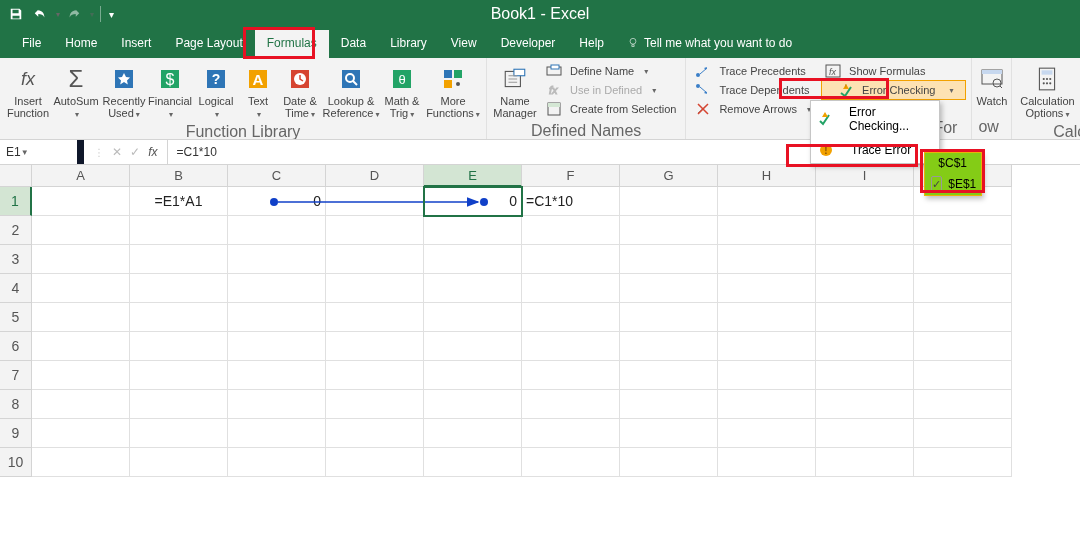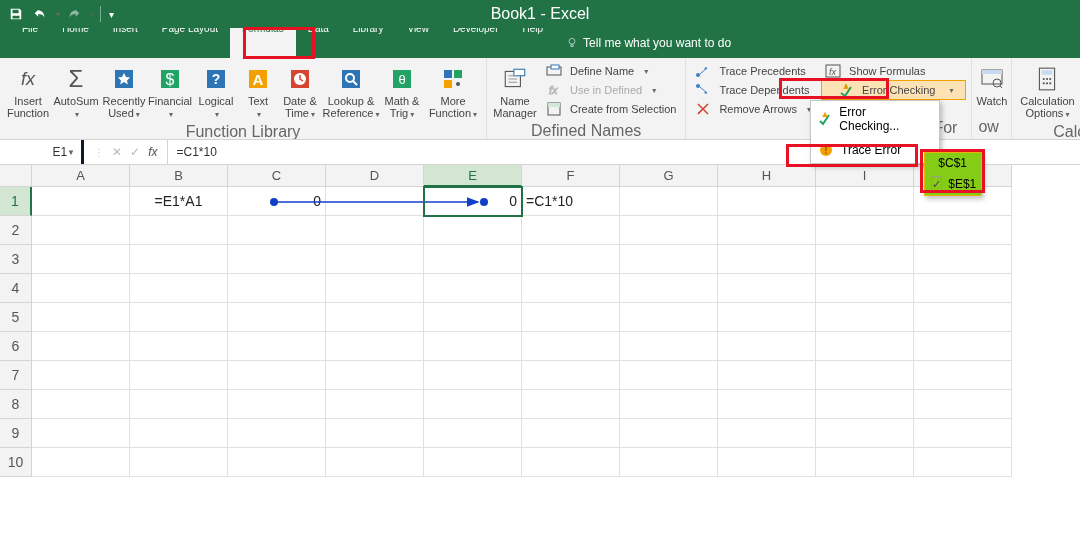--- a/index.html
+++ b/index.html
@@ -8,21 +8,21 @@
   
   .titlebar { background: #217346; height: 28px; display: flex; align-items: center; color: #fff; padding: 0 6px; position: relative; }
   .qat { display: flex; align-items: center; gap: 4px; }
   .qat .qicon { width: 20px; height: 20px; display:flex; align-items:center; justify-content:center; border-radius:2px; }
   .qat .qicon svg { fill: #fff; }
   .qat .sep { width: 1px; height: 16px; background: rgba(255,255,255,.4); margin: 0 2px;}
   .title { position:absolute; left:50%; transform:translateX(-50%); font-size:16px; }
 
   
   .tabs { background:#217346; height:30px; display:flex; align-items:flex-end; padding-left: 10px; }
-  .tab { color:#fff; padding: 6px 12px 24px; font-size:10px; cursor:pointer; }
+  .tab { color:#fff; padding: 6px 12px 8px; font-size:12px; cursor:pointer; }
   .tab.active { background:#f3f3f3; color:#217346; }
   .tellme-wrap { display:flex; align-items:center; gap:4px; padding:6px 10px 8px; }
   .tellme-wrap svg { width:14px; height:14px; stroke:#fff; fill:none; }
   .tellme { color:#fff; font-size:12px; }
 
   
   .ribbon { background:#f3f3f3; border-bottom:1px solid #d4d4d4; height:82px; display:flex; overflow:hidden; }
   .group { border-right:1px solid #e1e1e1; padding: 2px 6px 0; display:flex; flex-direction:column; justify-content:space-between; }
   .group-body { display:flex; align-items:flex-start; gap:2px; padding-top:2px; }
   .group-label { font-size:16px; color:#666; text-align:center; padding:1px 0 3px; }
@@ -32,21 +32,21 @@
   .big-btn .lbl { font-size:11px; color:#444; text-align:center; line-height:1.1; margin-top:1px; white-space:pre; }
   .drop { font-size:8px; color:#666; margin-left:2px;}
   .stack { display:flex; flex-direction:column; gap:1px; }
   .srow { display:flex; align-items:center; gap:8px; padding:1px 3px; cursor:pointer; font-size:11px; color:#444; white-space:nowrap;}
   .srow .sic { width:16px; height:16px; display:flex; align-items:center; justify-content:center;}
   .srow.disabled { color:#aaa; }
   .srow.disabled .sic svg * { stroke:#bbb; fill:#ddd; }
 
   
   .fbar { height:25px; border-bottom:1px solid #d4d4d4; display:flex; align-items:center; font-size:12px; color:#333;}
-  .namebox { width:84px; border-right:3px solid #0f172a; height:100%; display:flex; align-items:center; padding:0 6px; justify-content:flex-end;}
+  .namebox { width:84px; border-right:7px solid #0f172a; height:100%; display:flex; align-items:center; padding:0 6px; justify-content:flex-start;}
   .namebox .dd { font-size:8px; color:#666; }
   .fbar-icons { display:flex; align-items:center; gap:8px; padding:0 10px; border-right:1px solid #d4d4d4; height:100%; color:#999;}
   .fbar-icons span { cursor:pointer; }
   .formula-input { flex:1; padding:0 8px; }
 
   
   .grid { position:relative; }
   .colheads { display:flex; height:22px; }
   .corner { width:32px; border:1px solid #d4d4d4; background:#f3f3f3; border-top:none; border-left:none;}
   .colh { width:98px; border:1px solid #d4d4d4; border-left:none; border-top:none; background:#f3f3f3; color:#555; display:flex; align-items:center; justify-content:center; font-size:13px;}
@@ -61,21 +61,21 @@
   .cell.overflow span { position:absolute; left:4px; white-space:nowrap; }
 
   
   .trace-svg { position:absolute; top:0; left:0; pointer-events:none; }
 
   
   .redbox { position:absolute; border:3px solid #e81123; pointer-events:none; z-index:50;}
 
   
   .dropdown { position:absolute; background:#fff; border:1px solid #c6c6c6; box-shadow: 2px 3px 5px rgba(0,0,0,.25); font-size:12px; z-index:40; }
-  .dropdown .mi { display:flex; align-items:center; gap:6px; padding:4px 18px 4px 6px; cursor:pointer; }
+  .dropdown .mi { display:flex; align-items:center; gap:16px; padding:4px 18px 4px 6px; cursor:pointer; }
   .dropdown .mi .mic { width:18px; height:18px; display:flex; align-items:center; justify-content:center;}
   .dropdown .mi:hover, .dropdown .mi.hover { background:#fde2b3; outline:1px solid #f2a100;}
   .dropdown .mi .arrow { margin-left:auto; font-size:9px; color:#555; }
 
   .submenu { position:absolute; background:#84cc16; border:1px solid #eab308; box-shadow: 2px 3px 5px rgba(0,0,0,.25); font-size:12px; z-index:41;}
   .submenu .smi { display:flex; align-items:center; gap:6px; padding:3px 14px 3px 6px; cursor:pointer;}
   .submenu .smi .chk { width:16px; height:16px; border:1px solid #999; border-radius:2px; display:flex; align-items:center; justify-content:center; font-size:11px; color:#444;}
 
   
   .srow.highlight { background:#fde2b3; outline:1px solid #f2a100; padding-right:12px;padding-left:16px;}
@@ -218,21 +218,21 @@
       <div class="big-btn" style="width:54px">
         <div class="ic">
             <svg width="24" height="24" viewBox="0 0 24 24">
               <rect x="3" y="3" width="8" height="8" fill="#2e75b6"></rect>
               <rect x="13" y="3" width="8" height="8" fill="#22a366"></rect>
               <rect x="3" y="13" width="8" height="8" fill="#f2a100"></rect>
               <circle cx="17" cy="17" r="2" fill="#555"></circle>
             </svg>
           </div>
         <div class="lbl"><span>More
-Function</span><span class="drop">▾</span></div>
+Functions</span><span class="drop">▾</span></div>
       </div>
     </div>
     <div class="group-label">Function Library</div>
   </div>
 
   <div class="group" style="flex-shrink:0">
     <div class="group-body">
       <div class="big-btn narrow">
         <div class="ic">
             <svg width="26" height="26" viewBox="0 0 24 24">

